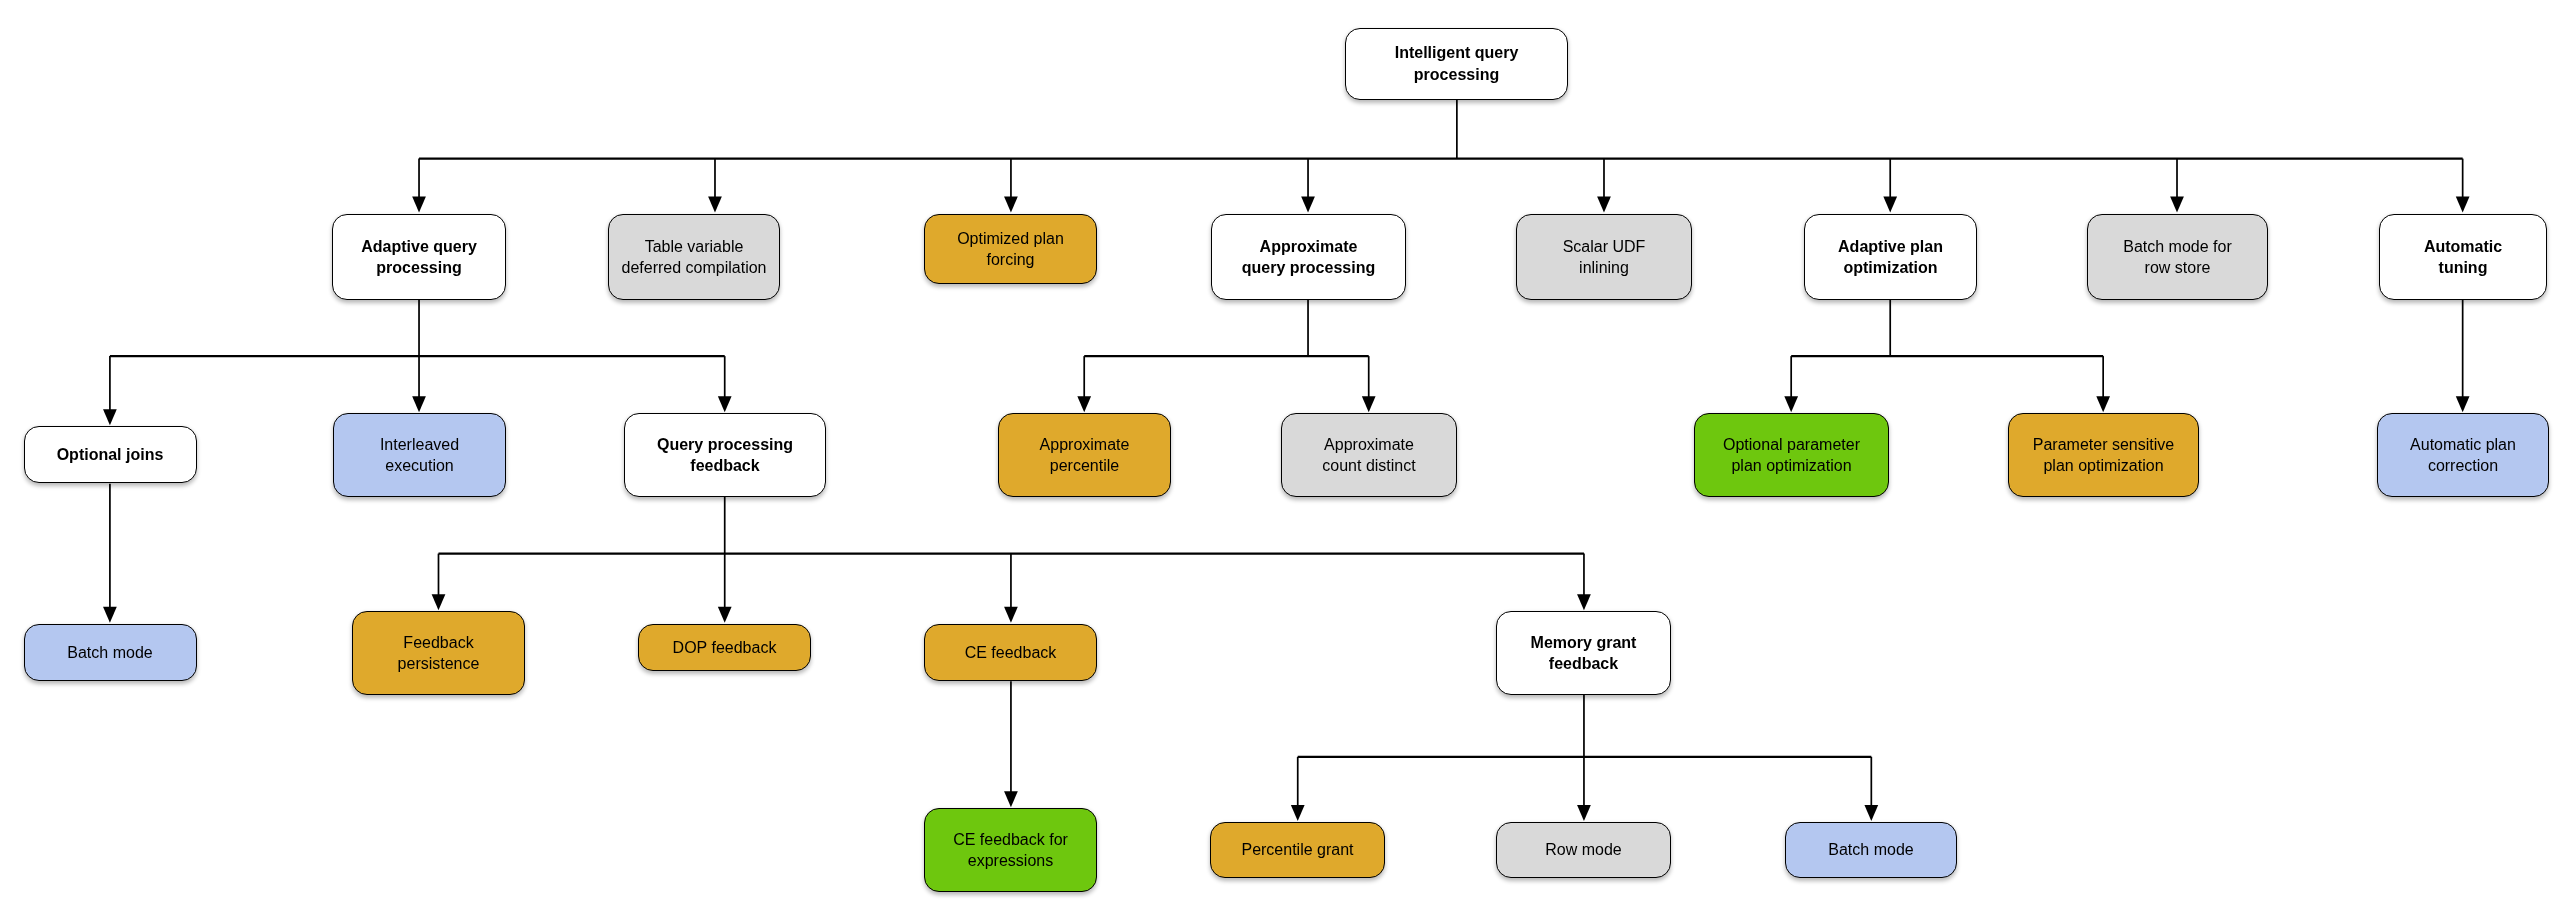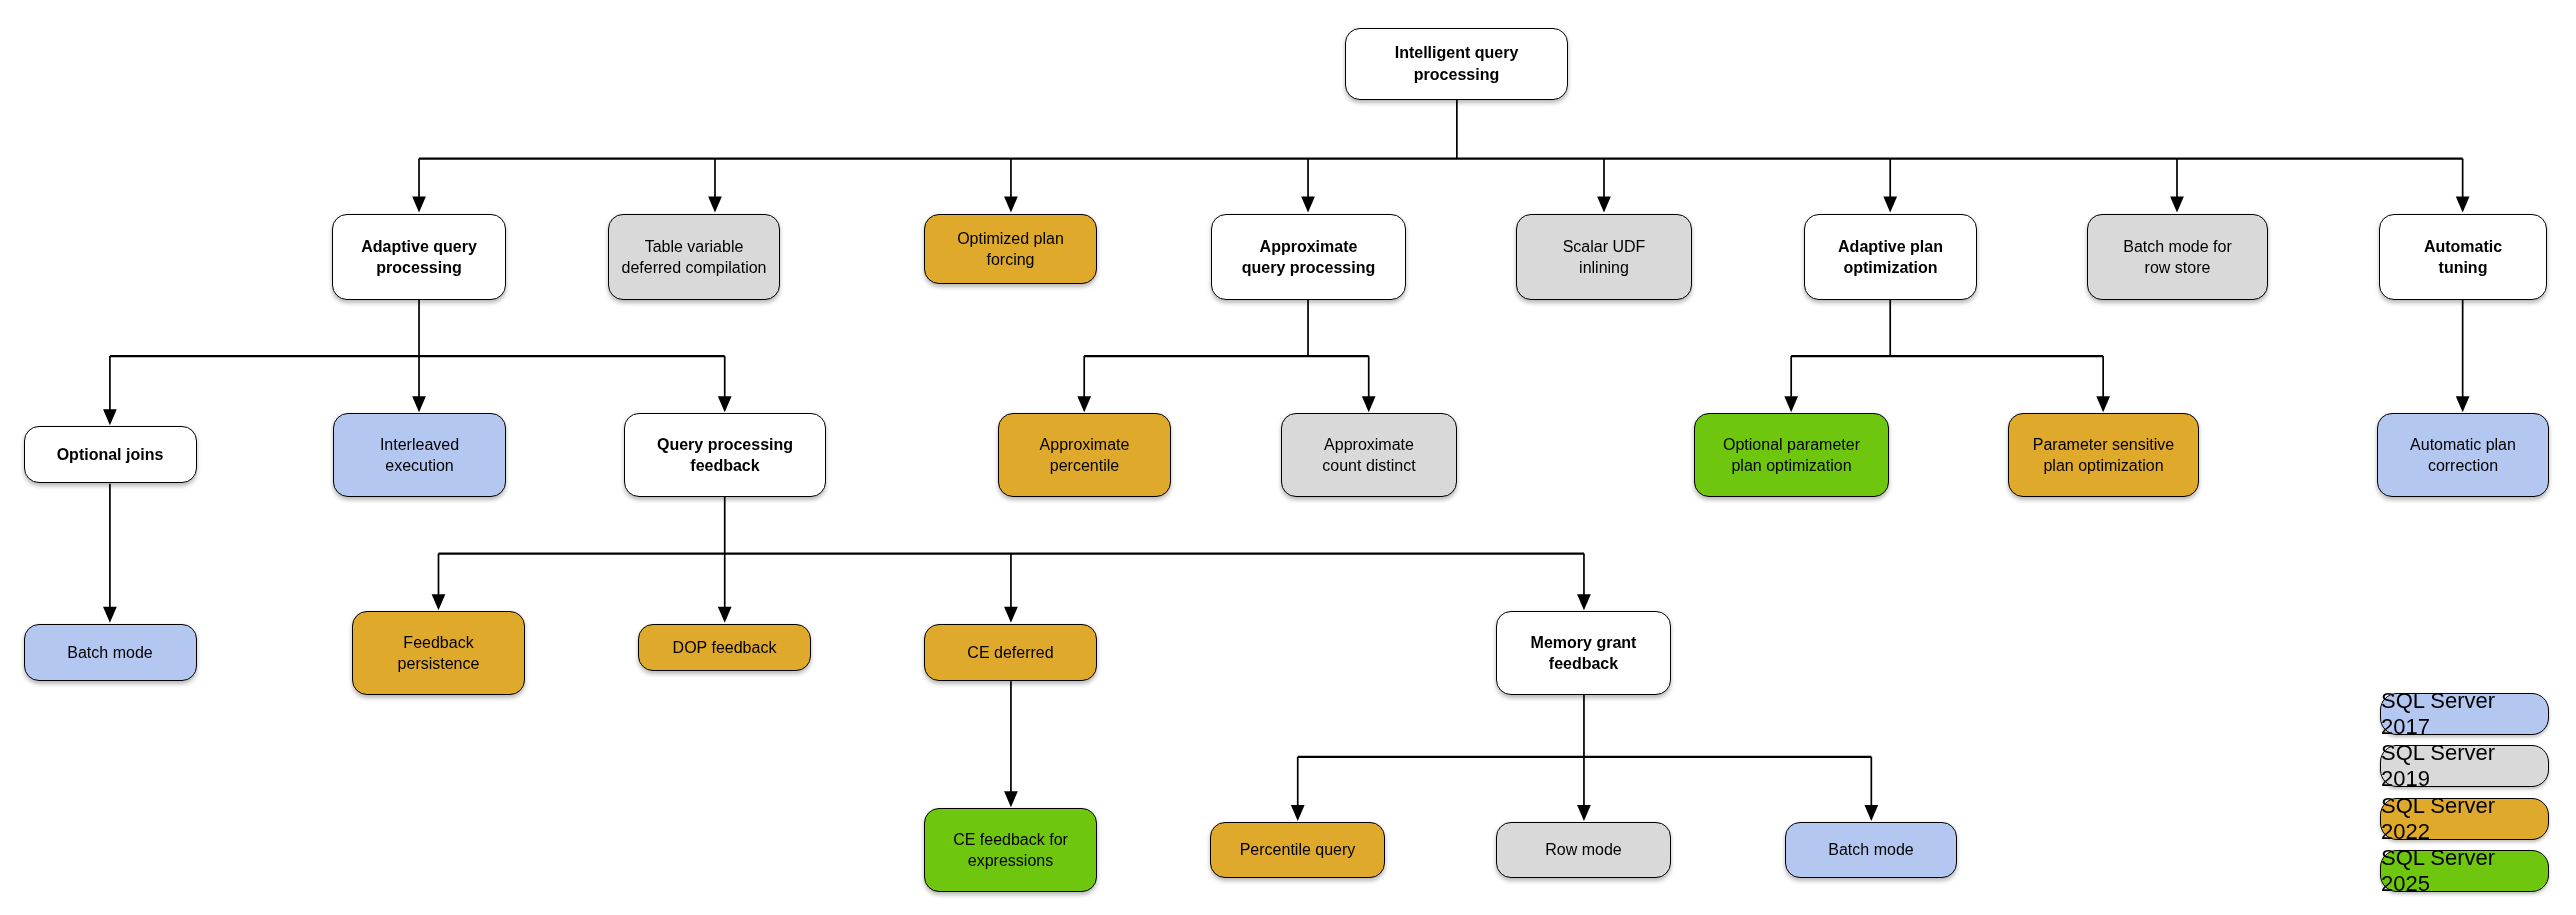--- a/index.html
+++ b/index.html
@@ -160,29 +160,23 @@
       <div class="node" style="left: 1694px; top: 413px; width: 195px; height: 84px; background: rgb(110, 199, 14);">Optional parameter
 plan optimization</div>
       <div class="node" style="left: 2008px; top: 413px; width: 191px; height: 84px; background: rgb(223, 169, 44);">Parameter sensitive
 plan optimization</div>
       <div class="node" style="left: 2377px; top: 413px; width: 172px; height: 84px; background: rgb(180, 199, 240);">Automatic plan
 correction</div>
       <div class="node" style="left: 23.5px; top: 624px; width: 173px; height: 57px; background: rgb(180, 199, 240);">Batch mode</div>
       <div class="node" style="left: 352px; top: 611px; width: 173px; height: 84px; background: rgb(223, 169, 44);">Feedback
 persistence</div>
       <div class="node" style="left: 638px; top: 624px; width: 173px; height: 47px; background: rgb(223, 169, 44);">DOP feedback</div>
-      <div class="node" style="left: 924px; top: 624px; width: 173px; height: 57px; background: rgb(223, 169, 44);">CE deferred</div>
+      <div class="node" style="left: 924px; top: 624px; width: 173px; height: 57px; background: rgb(223, 169, 44);">CE feedback</div>
       <div class="node parent" style="left: 1496px; top: 611px; width: 175px; height: 84px; background: rgb(255, 255, 255);">Memory grant
 feedback</div>
       <div class="node" style="left: 924px; top: 808px; width: 173px; height: 84px; background: rgb(110, 199, 14);">CE feedback for
 expressions</div>
-      <div class="node" style="left: 1210px; top: 822px; width: 175px; height: 56px; background: rgb(223, 169, 44);">Percentile query</div>
+      <div class="node" style="left: 1210px; top: 822px; width: 175px; height: 56px; background: rgb(223, 169, 44);">Percentile grant</div>
       <div class="node" style="left: 1496px; top: 822px; width: 175px; height: 56px; background: rgb(217, 217, 217);">Row mode</div>
       <div class="node" style="left: 1785px; top: 822px; width: 172px; height: 56px; background: rgb(180, 199, 240);">Batch mode</div>
-    </div>
-  <div class="legend">
-      <div class="legend-item" style="background: rgb(180, 199, 240);">SQL Server 2017</div>
-      <div class="legend-item" style="background: rgb(217, 217, 217);">SQL Server 2019</div>
-      <div class="legend-item" style="background: rgb(223, 169, 44);">SQL Server 2022</div>
-      <div class="legend-item" style="background: rgb(110, 199, 14);">SQL Server 2025</div>
     </div>
 </div>
 
 
 </body></html>

